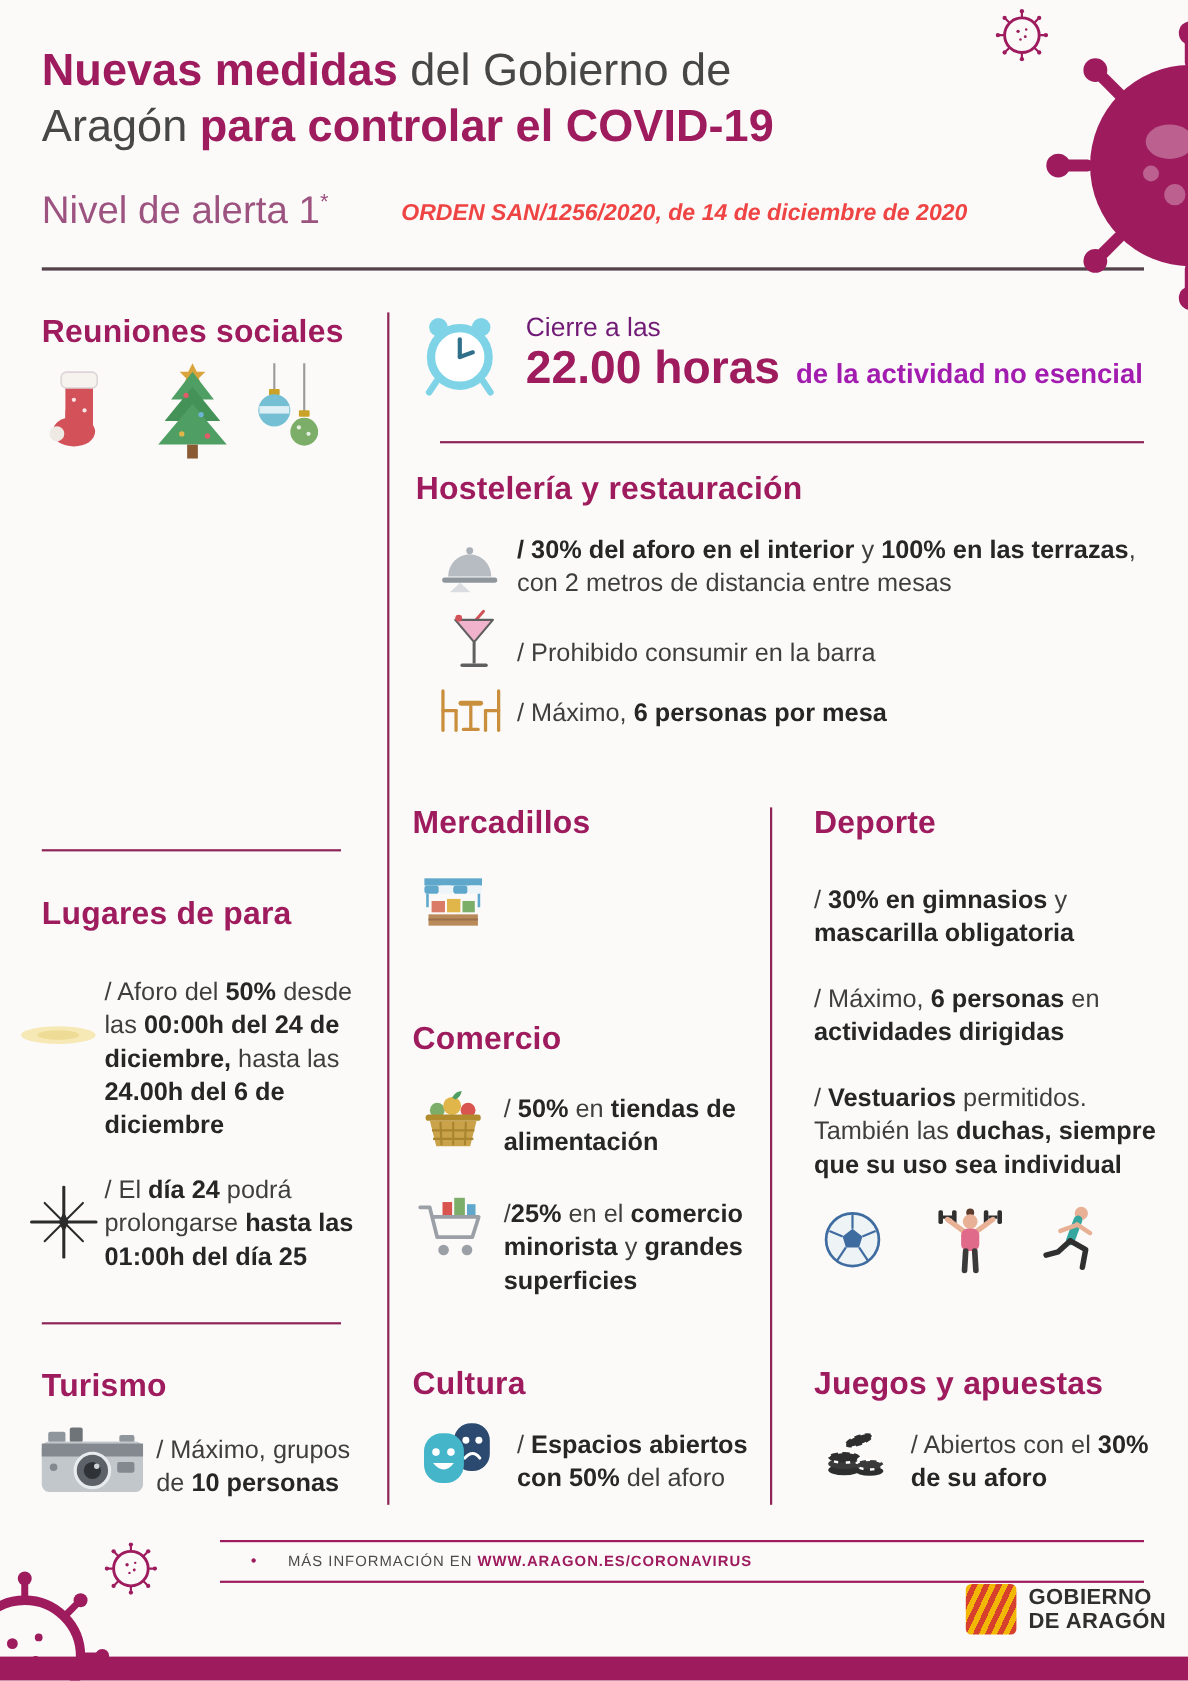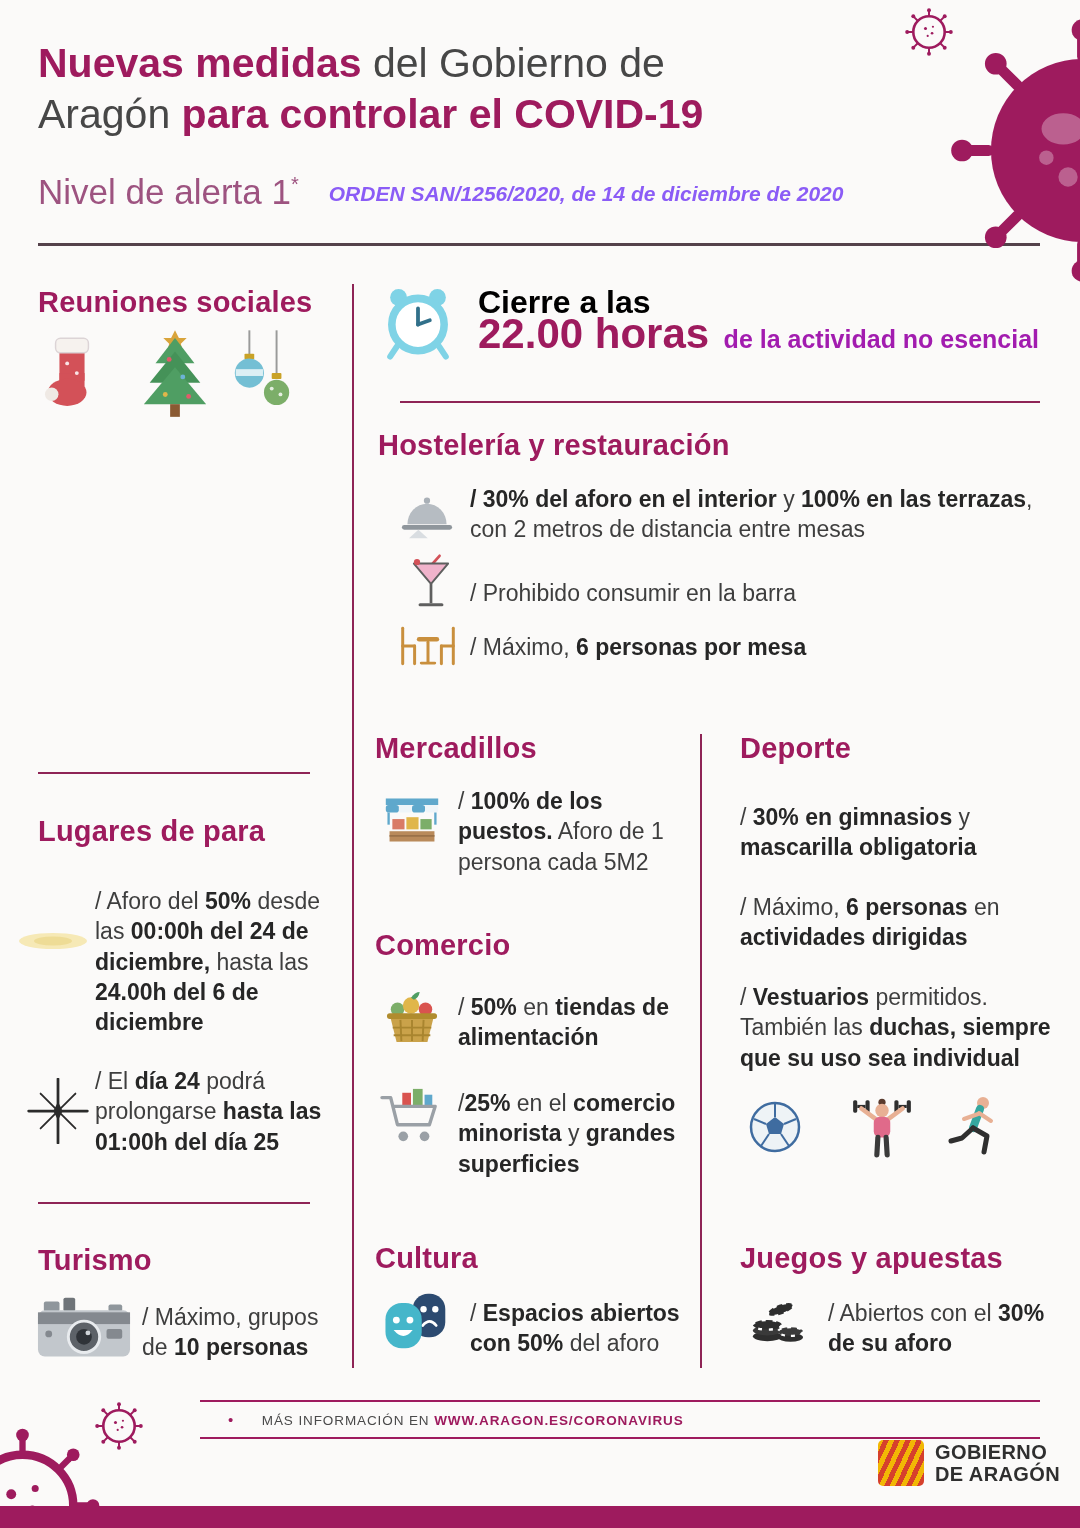--- a/index.html
+++ b/index.html
@@ -29,21 +29,21 @@
 
   <div class="abs" style="left:38px;top:38px;width:870px;font-size:41px;line-height:1.24;color:#474747;">
     <span class="accent" style="font-weight:bold;">Nuevas medidas</span><span> del Gobierno de</span><br>
     <span>Aragón </span><span class="accent" style="font-weight:bold;">para controlar el COVID-19</span>
   </div>
 
   <div class="abs" style="left:38px;top:172px;display:flex;align-items:flex-end;gap:30px;">
     <div style="font-size:35px;color:#9d5380;">
       <span>Nivel de alerta 1</span><sup style="font-size:20px;">*</sup>
     </div>
-    <div style="font-size:21px;font-style:italic;font-weight:bold;color:#8b5cf6;padding-bottom:6px;">ORDEN SAN/1256/2020, de 14 de diciembre de 2020</div>
+    <div style="font-size:21px;font-style:italic;font-weight:bold;color:#ef4444;padding-bottom:6px;margin-left:36px;">ORDEN SAN/1256/2020, de 14 de diciembre de 2020</div>
   </div>
 
   <div class="abs" style="left:38px;top:243px;width:1002px;height:2.5px;background:#54424b;"></div>
 
   <svg class="icon" style="left:905px;top:8px;width:48px;height:48px;" viewBox="0 0 110 110">
     <g stroke="#9e1b5e" stroke-width="4.5" stroke-linecap="round">
       <line x1="55" y1="16" x2="55" y2="7"></line>
         <line x1="55" y1="94" x2="55" y2="103"></line>
       <line x1="16" y1="55" x2="7" y2="55"></line>
         <line x1="94" y1="55" x2="103" y2="55"></line>
@@ -184,21 +184,21 @@
   <svg class="icon" style="left:380px;top:282px;width:76px;height:80px;" viewBox="0 0 90 92">
     <circle cx="22" cy="17" r="10" fill="#7fd3e6"></circle>
     <circle cx="68" cy="17" r="10" fill="#7fd3e6"></circle>
     <line x1="20" y1="75" x2="12" y2="87" stroke="#7fd3e6" stroke-width="7" stroke-linecap="round"></line>
     <line x1="70" y1="75" x2="78" y2="87" stroke="#7fd3e6" stroke-width="7" stroke-linecap="round"></line>
     <circle cx="45" cy="49" r="31" fill="#ffffff" stroke="#7fd3e6" stroke-width="9"></circle>
     <line x1="45" y1="49" x2="45" y2="30" stroke="#31708a" stroke-width="4.5" stroke-linecap="round"></line>
     <line x1="45" y1="49" x2="59" y2="44" stroke="#31708a" stroke-width="4.5" stroke-linecap="round"></line>
   </svg>
 
-  <div class="abs" style="left:478px;top:284px;font-size:32px;font-weight:bold;color:#000000;">Cierre a las</div>
+  <div class="abs" style="left:478px;top:284px;font-size:24px;font-weight:normal;color:#701a75;">Cierre a las</div>
   <div class="abs" style="left:478px;top:310px;white-space:nowrap;">
     <span class="accent" style="font-size:42px;font-weight:bold;">22.00 horas</span>
     <span style="font-size:25px;font-weight:bold;color:#a21caf;margin-left:10px;">de la actividad no esencial</span>
   </div>
 
   <div class="hline" style="left:400px;top:401px;width:640px;"></div>
 
   <div class="sec-heading" style="left:378px;top:429px;">Hostelería y restauración</div>
 
   <svg class="icon" style="left:398px;top:488px;width:58px;height:52px;" viewBox="0 0 74 64">
@@ -241,21 +241,20 @@
     <rect x="31" y="13" width="14" height="8" rx="3" fill="#5fa8cc"></rect>
     <rect x="45" y="13" width="14" height="8" rx="3" fill="#eef5f9"></rect>
     <line x1="6" y1="21" x2="6" y2="34" stroke="#5fa8cc" stroke-width="2.5"></line>
     <line x1="56" y1="21" x2="56" y2="34" stroke="#5fa8cc" stroke-width="2.5"></line>
     <rect x="10" y="28" width="13" height="11" fill="#d97b66"></rect>
     <rect x="25" y="26" width="13" height="13" fill="#e0b64a"></rect>
     <rect x="40" y="28" width="12" height="11" fill="#7cae69"></rect>
     <rect x="7" y="41" width="48" height="11" fill="#b98a5a"></rect>
     <line x1="7" y1="46" x2="55" y2="46" stroke="#9a7148" stroke-width="2"></line>
   </svg>
-  <div class="txt" style="left:458px;top:786px;width:232px;">/ <b>100% de los puestos.</b> Aforo de 1 persona cada 5M2</div>
 
   <div class="sec-heading" style="left:375px;top:929px;">Comercio</div>
   <svg class="icon" style="left:383px;top:990px;width:58px;height:54px;" viewBox="0 0 60 56">
     <circle cx="15" cy="20" r="7" fill="#7cae69"></circle>
     <circle cx="29" cy="16" r="8.5" fill="#e0b64a"></circle>
     <circle cx="44" cy="20" r="7" fill="#d9534f"></circle>
     <path d="M29,8 q4,-6 9,-6 q-1,6 -6,8 z" fill="#4f9e63"></path>
     <rect x="4" y="24" width="52" height="6" rx="3" fill="#b08c2e"></rect>
     <path d="M8,30 h44 l-6,24 h-32 z" fill="#caa24a"></path>
     <g stroke="#a9852f" stroke-width="2">

